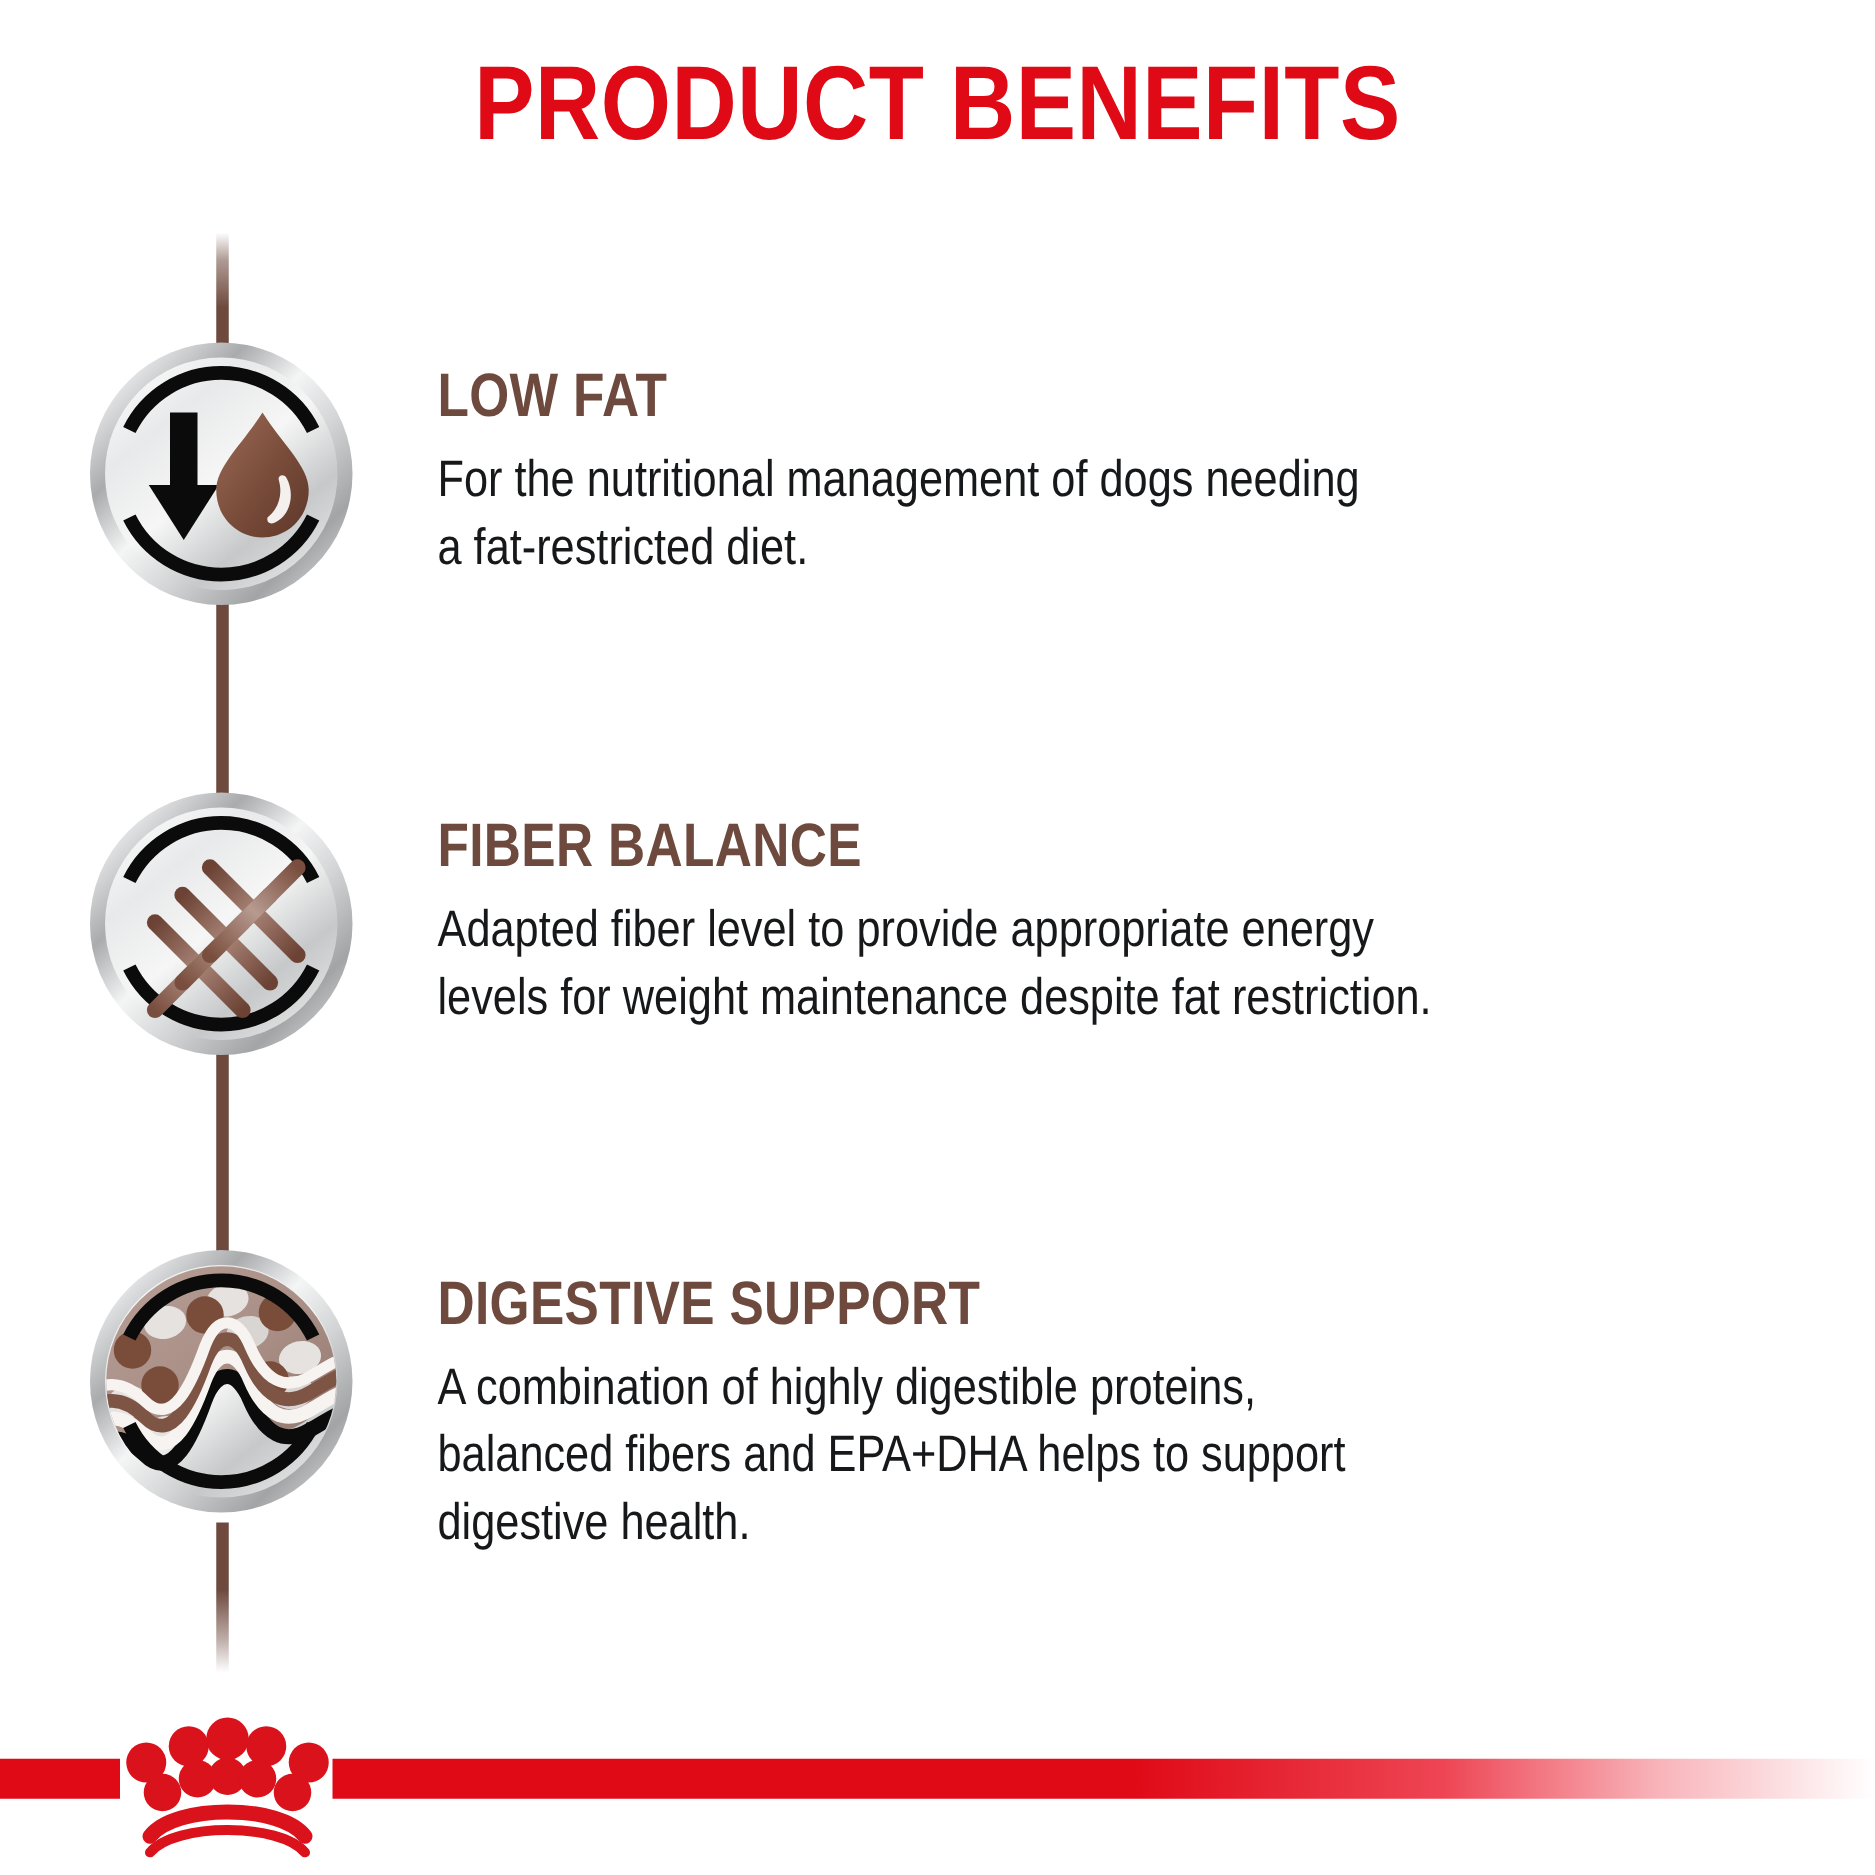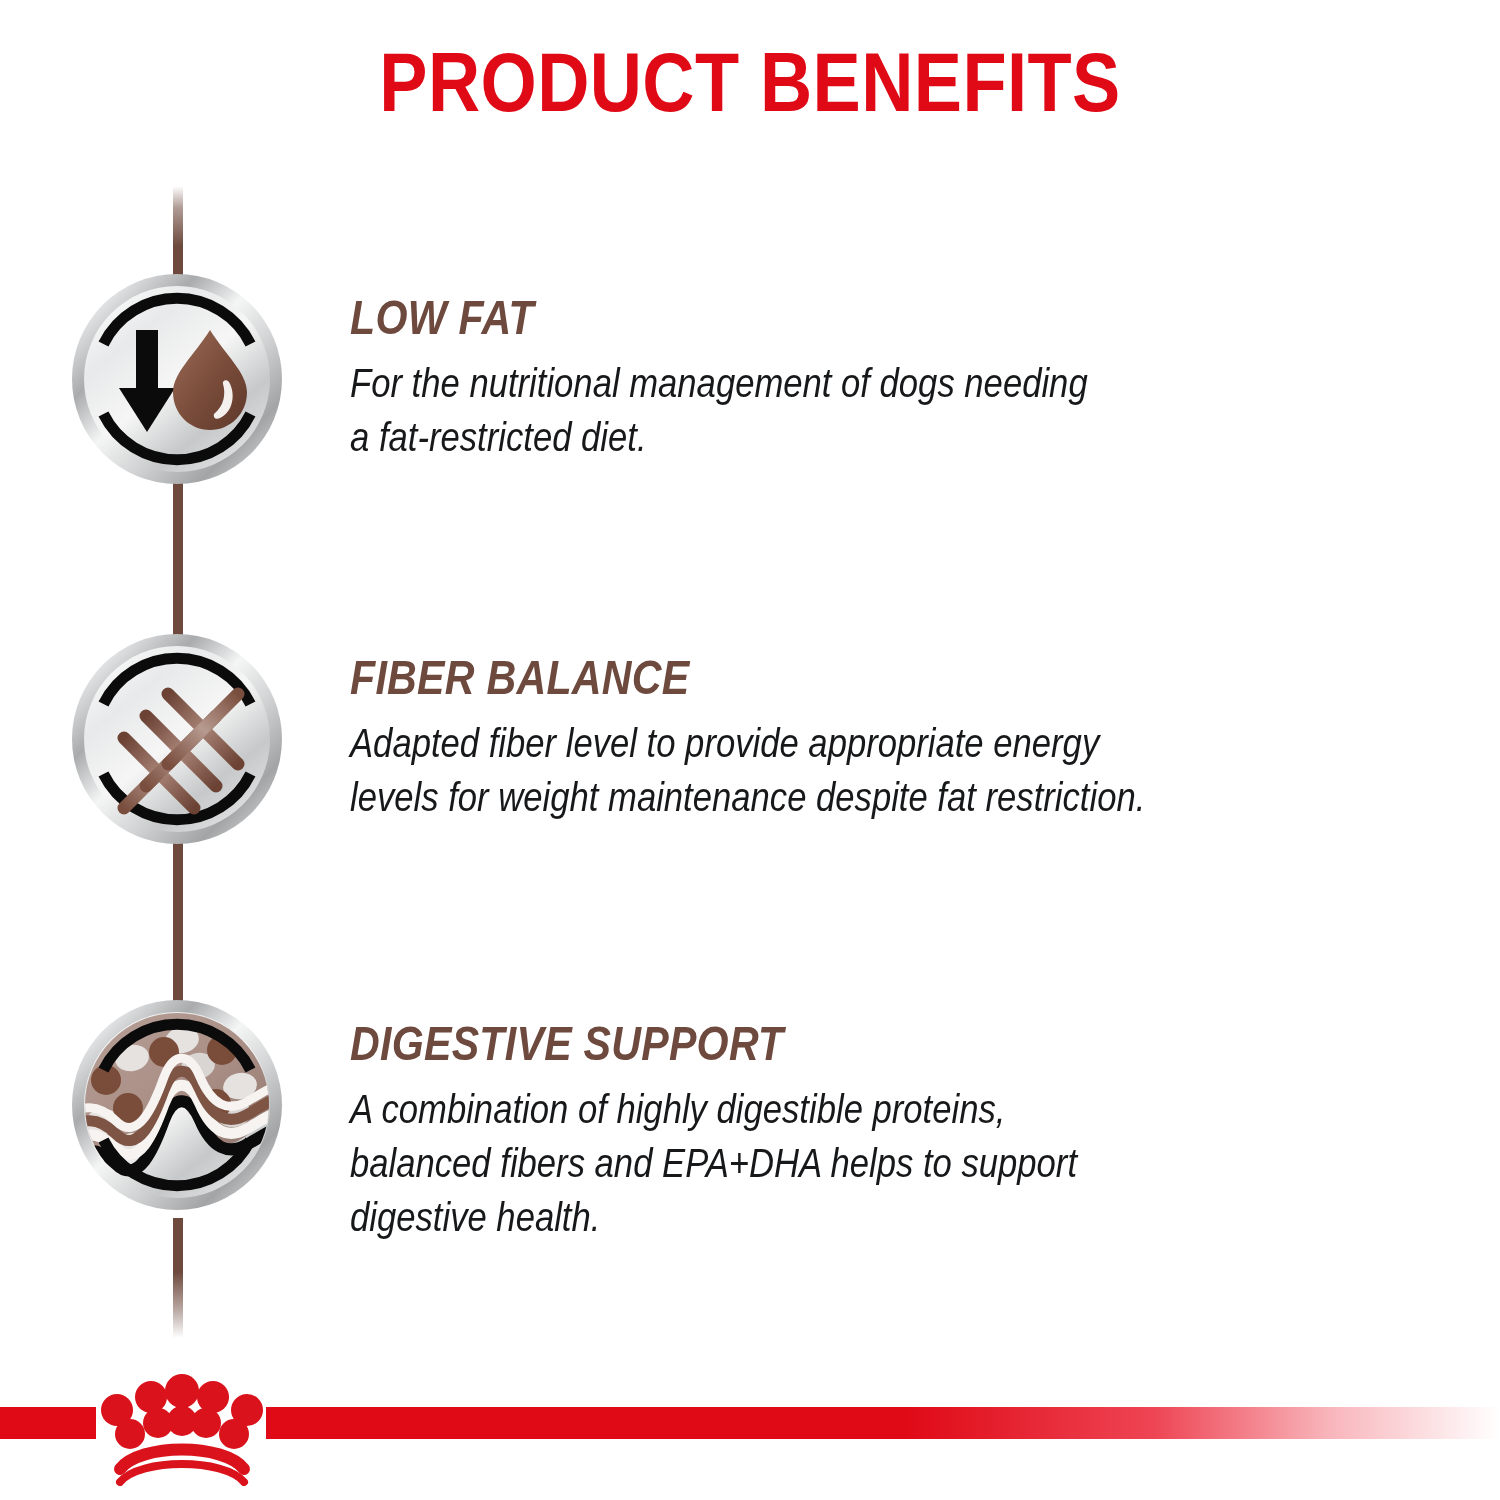--- a/index.html
+++ b/index.html
@@ -78,21 +78,20 @@
     width: 214px;
     height: 214px;
   }
   .benefit-icon svg { display: block; width: 214px; height: 214px; }
 
   .benefit-text {
     position: absolute;
     left: 350px;
     top: 18px;
     width: 1090px;
-    font-style: italic;
   }
 
   .benefit-title {
     font-size: 49px;
     line-height: 54px;
     font-weight: bold;
     color: #6E4A3E;
     letter-spacing: 0.3px;
     transform: scaleX(0.84);
     transform-origin: left top;

